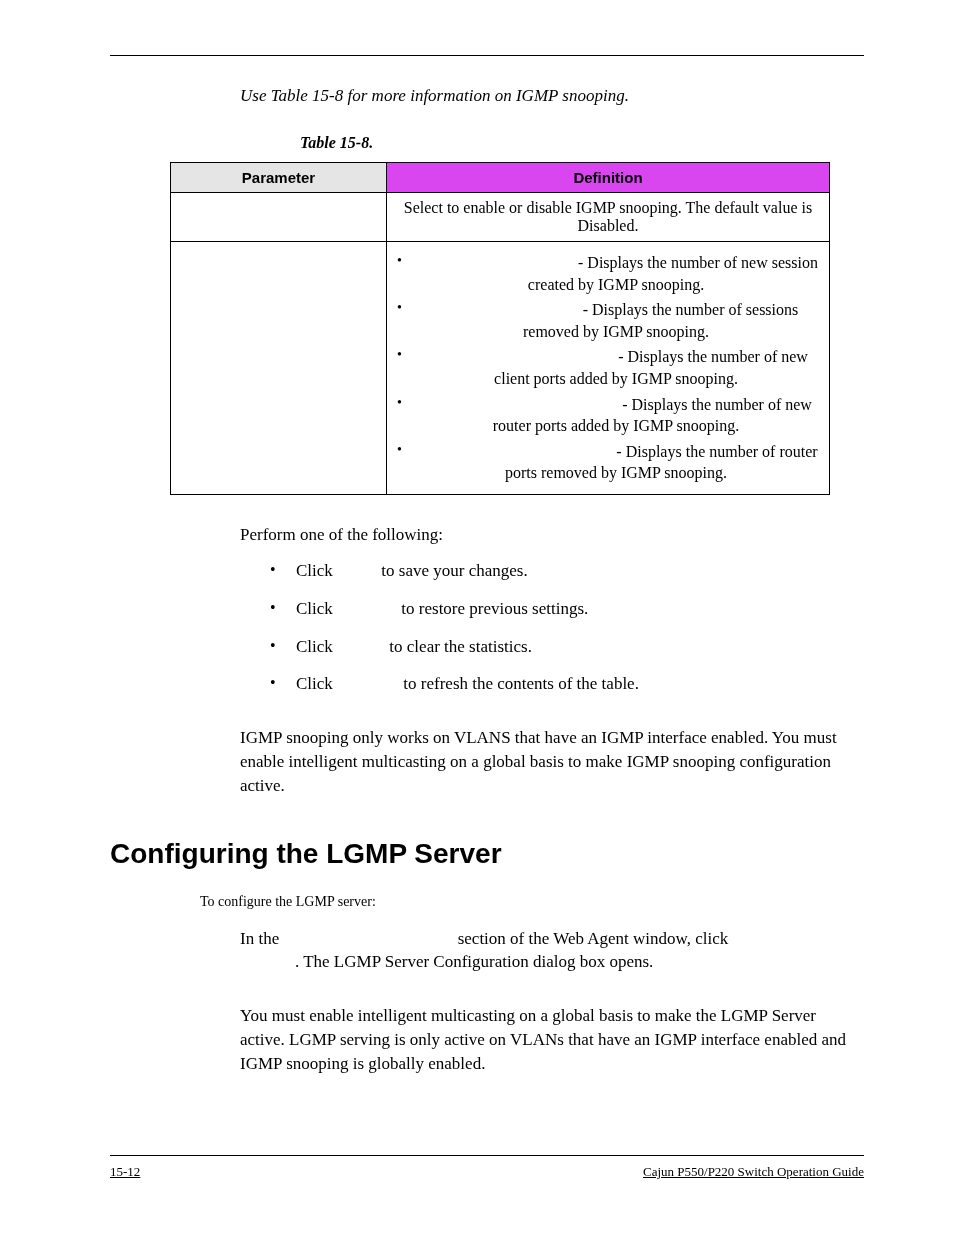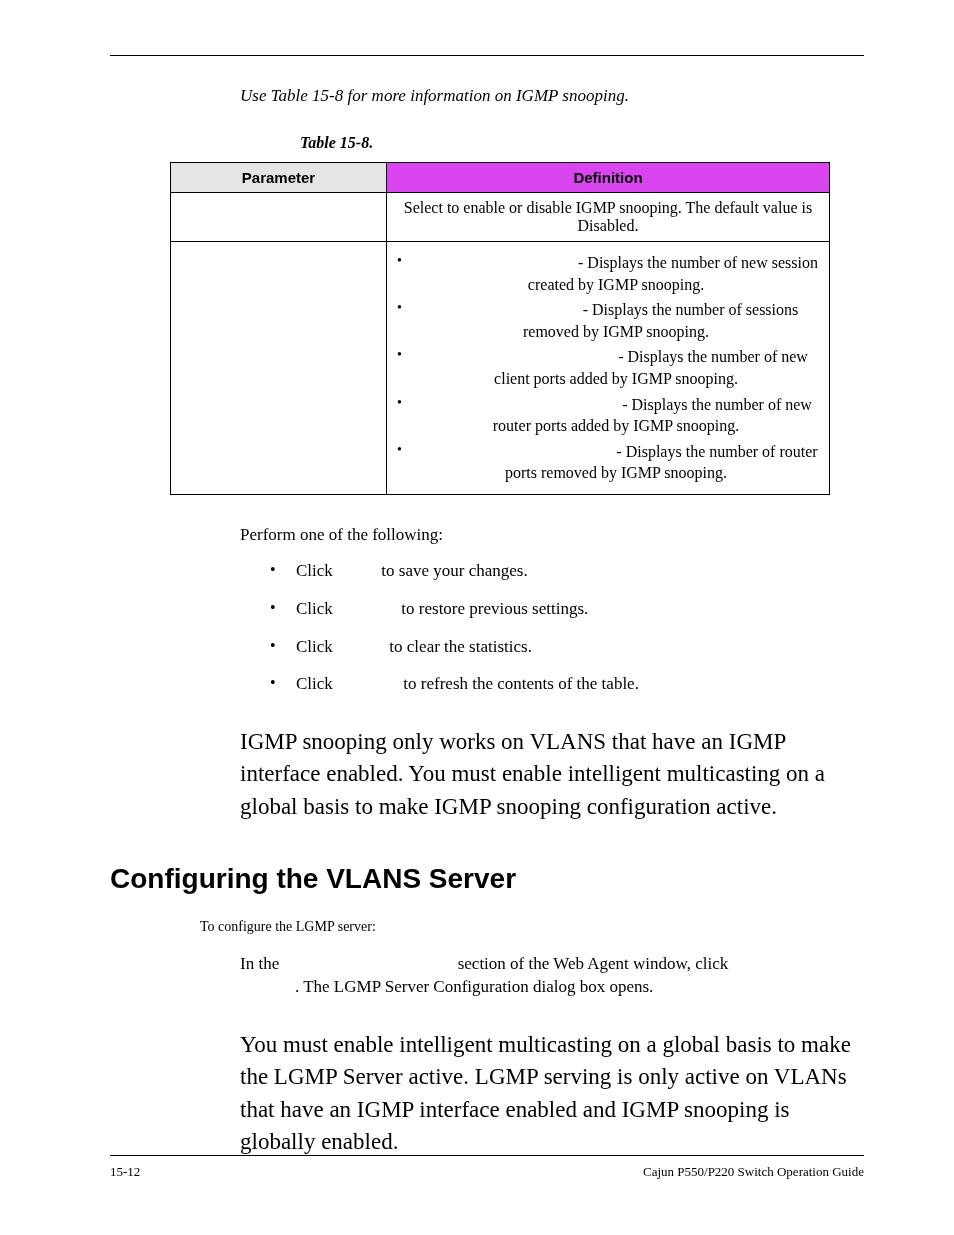--- a/index.html
+++ b/index.html
@@ -111,21 +111,21 @@
   }
   ul.actions li::before {
     content: "•";
     position: absolute;
     left: 0;
     top: 0;
     font-size: 16px;
   }
   .note {
     margin-top: 30px;
-    font-size: 23px;
+    font-size: 17px;
     line-height: 1.4;
   }
   h1.section {
     font-family: Arial, Helvetica, sans-serif;
     font-weight: bold;
     font-size: 28px;
     margin: 40px 0 24px 0;
   }
   .subintro {
     margin-left: 90px;
@@ -144,20 +144,21 @@
   }
   .foot-rule {
     border: none;
     border-top: 1px solid #000;
     margin: 0 0 8px 0;
   }
   .foot-row {
     display: flex;
     justify-content: space-between;
     font-size: 13px;
+    text-decoration: underline;
   }
   .foot-left { font-family: "Times New Roman", Times, serif; }
   .foot-right { font-family: "Times New Roman", Times, serif; }
 </style>
 </head>
 <body>
 
 <div class="page">
 
   <hr class="head-rule">
@@ -206,21 +207,21 @@
         <span>Click </span><span style="display:inline-block;width:48px;"></span><span> to clear the statistics.</span>
       </li>
       <li>
         <span>Click </span><span style="display:inline-block;width:62px;"></span><span> to refresh the contents of the table.</span>
       </li>
     </ul>
 
     <p class="note"> IGMP snooping only works on VLANS that have an IGMP interface enabled. You must enable intelligent multicasting on a global basis to make IGMP snooping configuration active.</p>
   </div>
 
-  <h1 class="section">Configuring the VLANS Server</h1>
+  <h1 class="section">Configuring the LGMP Server</h1>
 
   <p class="subintro">To configure the LGMP server:</p>
 
   <div class="body-indent">
     <p class="step-para">
       <span>In the </span><span style="display:inline-block;width:170px;"></span><span> section of the Web Agent window, click </span><br>
       <span style="display:inline-block;width:55px;"></span><span>. The LGMP Server Configuration dialog box opens.</span>
     </p>
 
     <p class="note"> You must enable intelligent multicasting on a global basis to make the LGMP Server active. LGMP serving is only active on VLANs that have an IGMP interface enabled and IGMP snooping is globally enabled.</p>

